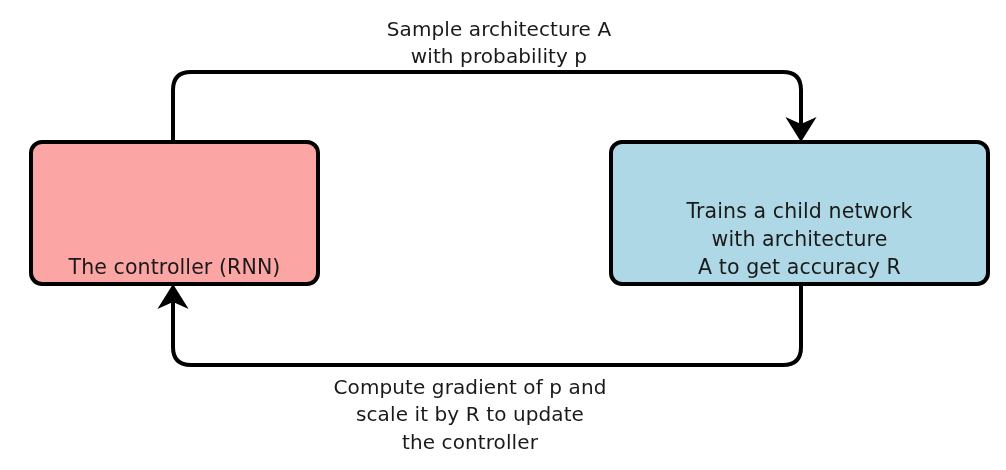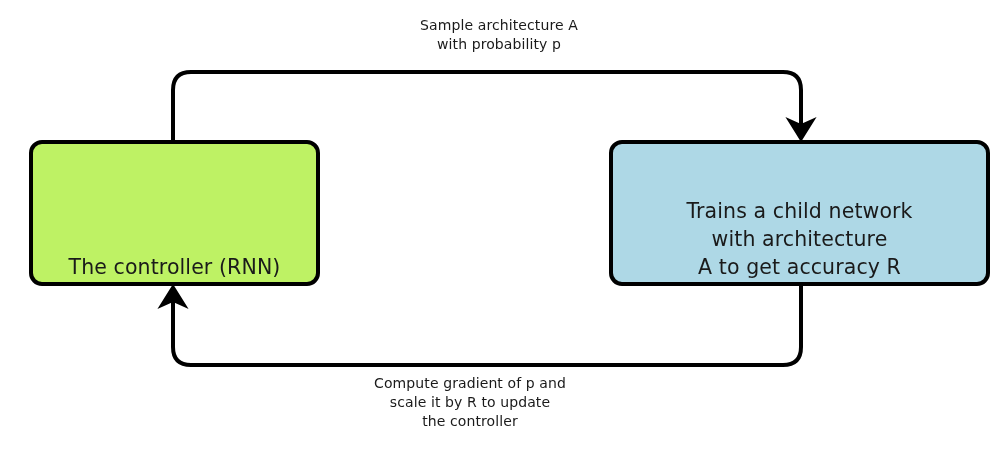--- a/index.html
+++ b/index.html
@@ -42,33 +42,33 @@
     color: #1a1a1a;
     letter-spacing: 0.1px;
     white-space: pre-line;
     padding: 0 10px;
   }
   #controller-node {
     left: 29px;
     top: 140px;
     width: 291px;
     height: 146px;
-    background: #bef264;
+    background: #fca5a5;
   }
   #child-network-node {
     left: 609px;
     top: 140px;
     width: 381px;
     height: 146px;
     background: #aed8e6;
   }
   .edge-label {
     position: absolute;
     text-align: center;
-    font-size: 14px;
+    font-size: 20px;
     line-height: 1.37;
     color: #1a1a1a;
     letter-spacing: 0.1px;
     white-space: pre-line;
   }
   #sample-edge-label {
     left: 329px;
     top: 16px;
     width: 340px;
   }

